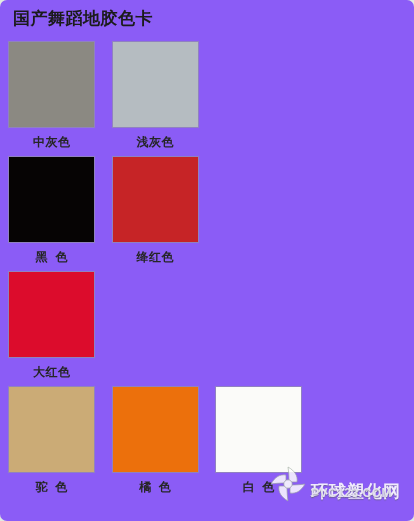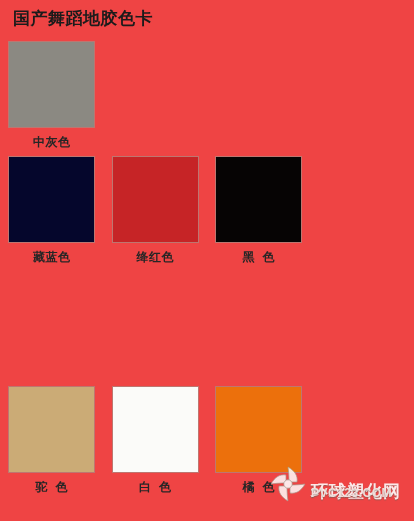--- a/index.html
+++ b/index.html
@@ -44,20 +44,21 @@
   }
 
   .swatch-row {
     display: flex;
     flex-direction: row;
     width: 414px;
     height: 115px;
   }
   .swatch-row:last-child {
     height: 120px;
+    font-family: Liberation Serif, serif;
   }
 
   .swatch-cell {
     width: 103.5px;
     display: flex;
     flex-direction: column;
     align-items: center;
     box-sizing: border-box;
   }
 
@@ -116,63 +117,67 @@
     font-weight: bold;
     color: #eef2ee;
     letter-spacing: 0.5px;
     text-shadow: 0 1px 1px rgba(90,100,90,0.55);
     white-space: nowrap;
   }
 </style>
 </head>
 <body style="background-color: rgb(226, 235, 225);">
 
-<div id="card" style="background-color: #ef4444;">
+<div id="card" style="background-color: #8b5cf6; border-radius: 7px;">
 
   <div id="page-title">国产舞蹈地胶色卡</div>
 
   <div id="swatch-grid">
 
     <div class="swatch-row">
       <div class="swatch-cell">
         <div class="swatch-chip" style="background-color: rgb(139, 137, 130);"></div>
         <div class="swatch-label">中灰色</div>
       </div>
+      <div class="swatch-cell">
+        <div class="swatch-chip" style="background-color: rgb(181, 188, 193);"></div>
+        <div class="swatch-label">浅灰色</div>
+      </div>
     </div>
 
     <div class="swatch-row">
       <div class="swatch-cell">
-        <div class="swatch-chip" style="background-color: rgb(5, 6, 44);"></div>
-        <div class="swatch-label">藏蓝色</div>
+        <div class="swatch-chip" style="background-color: rgb(6, 4, 4);"></div>
+        <div class="swatch-label">黑  色</div>
       </div>
       <div class="swatch-cell">
         <div class="swatch-chip" style="background-color: rgb(198, 36, 38);"></div>
         <div class="swatch-label">绛红色</div>
       </div>
-      <div class="swatch-cell">
-        <div class="swatch-chip" style="background-color: rgb(6, 4, 4);"></div>
-        <div class="swatch-label">黑  色</div>
-      </div>
     </div>
 
     <div class="swatch-row">
+      <div class="swatch-cell">
+        <div class="swatch-chip" style="background-color: rgb(220, 12, 44);"></div>
+        <div class="swatch-label">大红色</div>
+      </div>
     </div>
 
     <div class="swatch-row">
       <div class="swatch-cell">
         <div class="swatch-chip" style="background-color: rgb(203, 171, 118);"></div>
         <div class="swatch-label">驼  色</div>
       </div>
       <div class="swatch-cell">
+        <div class="swatch-chip" style="background-color: rgb(236, 112, 12);"></div>
+        <div class="swatch-label">橘  色</div>
+      </div>
+      <div class="swatch-cell">
         <div class="swatch-chip" style="background-color: rgb(251, 251, 249);"></div>
         <div class="swatch-label">白  色</div>
-      </div>
-      <div class="swatch-cell">
-        <div class="swatch-chip" style="background-color: rgb(236, 112, 12);"></div>
-        <div class="swatch-label">橘  色</div>
       </div>
     </div>
 
   </div>
 
   <div id="watermark">
     <div id="watermark-logo">
       <svg width="40" height="40" viewBox="0 0 40 40" xmlns="http://www.w3.org/2000/svg">
         <g fill="#ffffff" stroke="#9aa79a" stroke-width="0.7" opacity="0.95">
           <path d="M20 3 C27 7 30 12 29 18 L21 18 C21 12 20.6 7 20 3 Z"></path>

